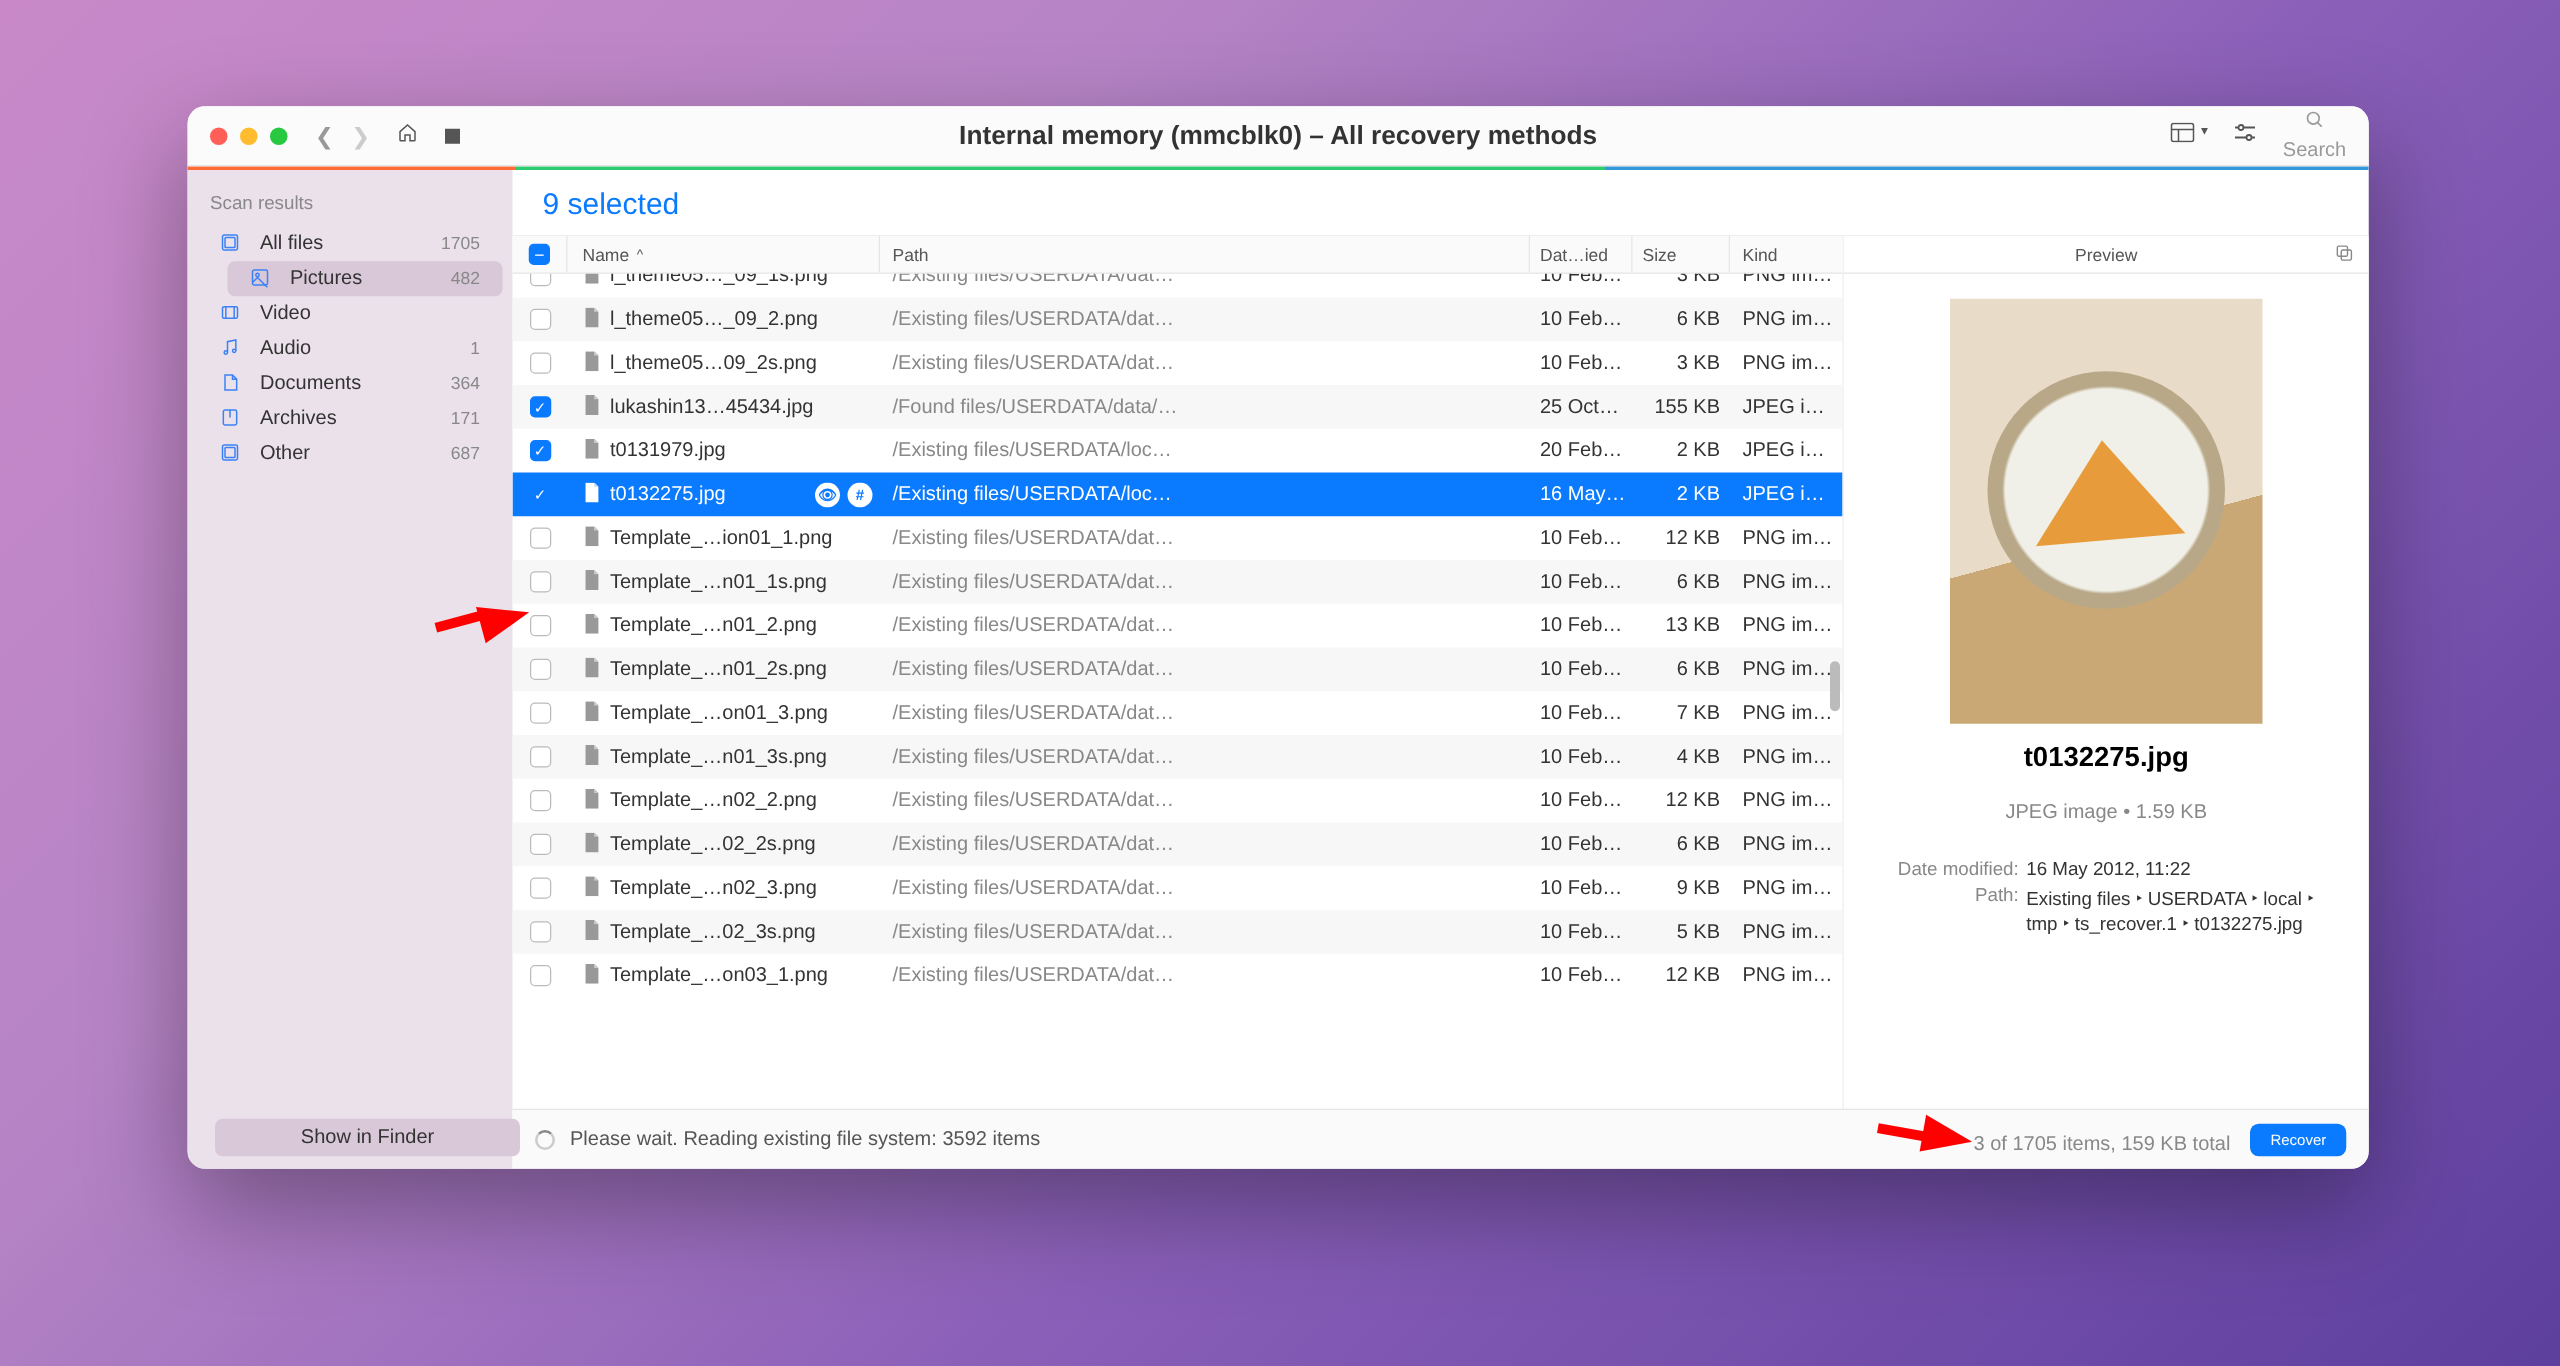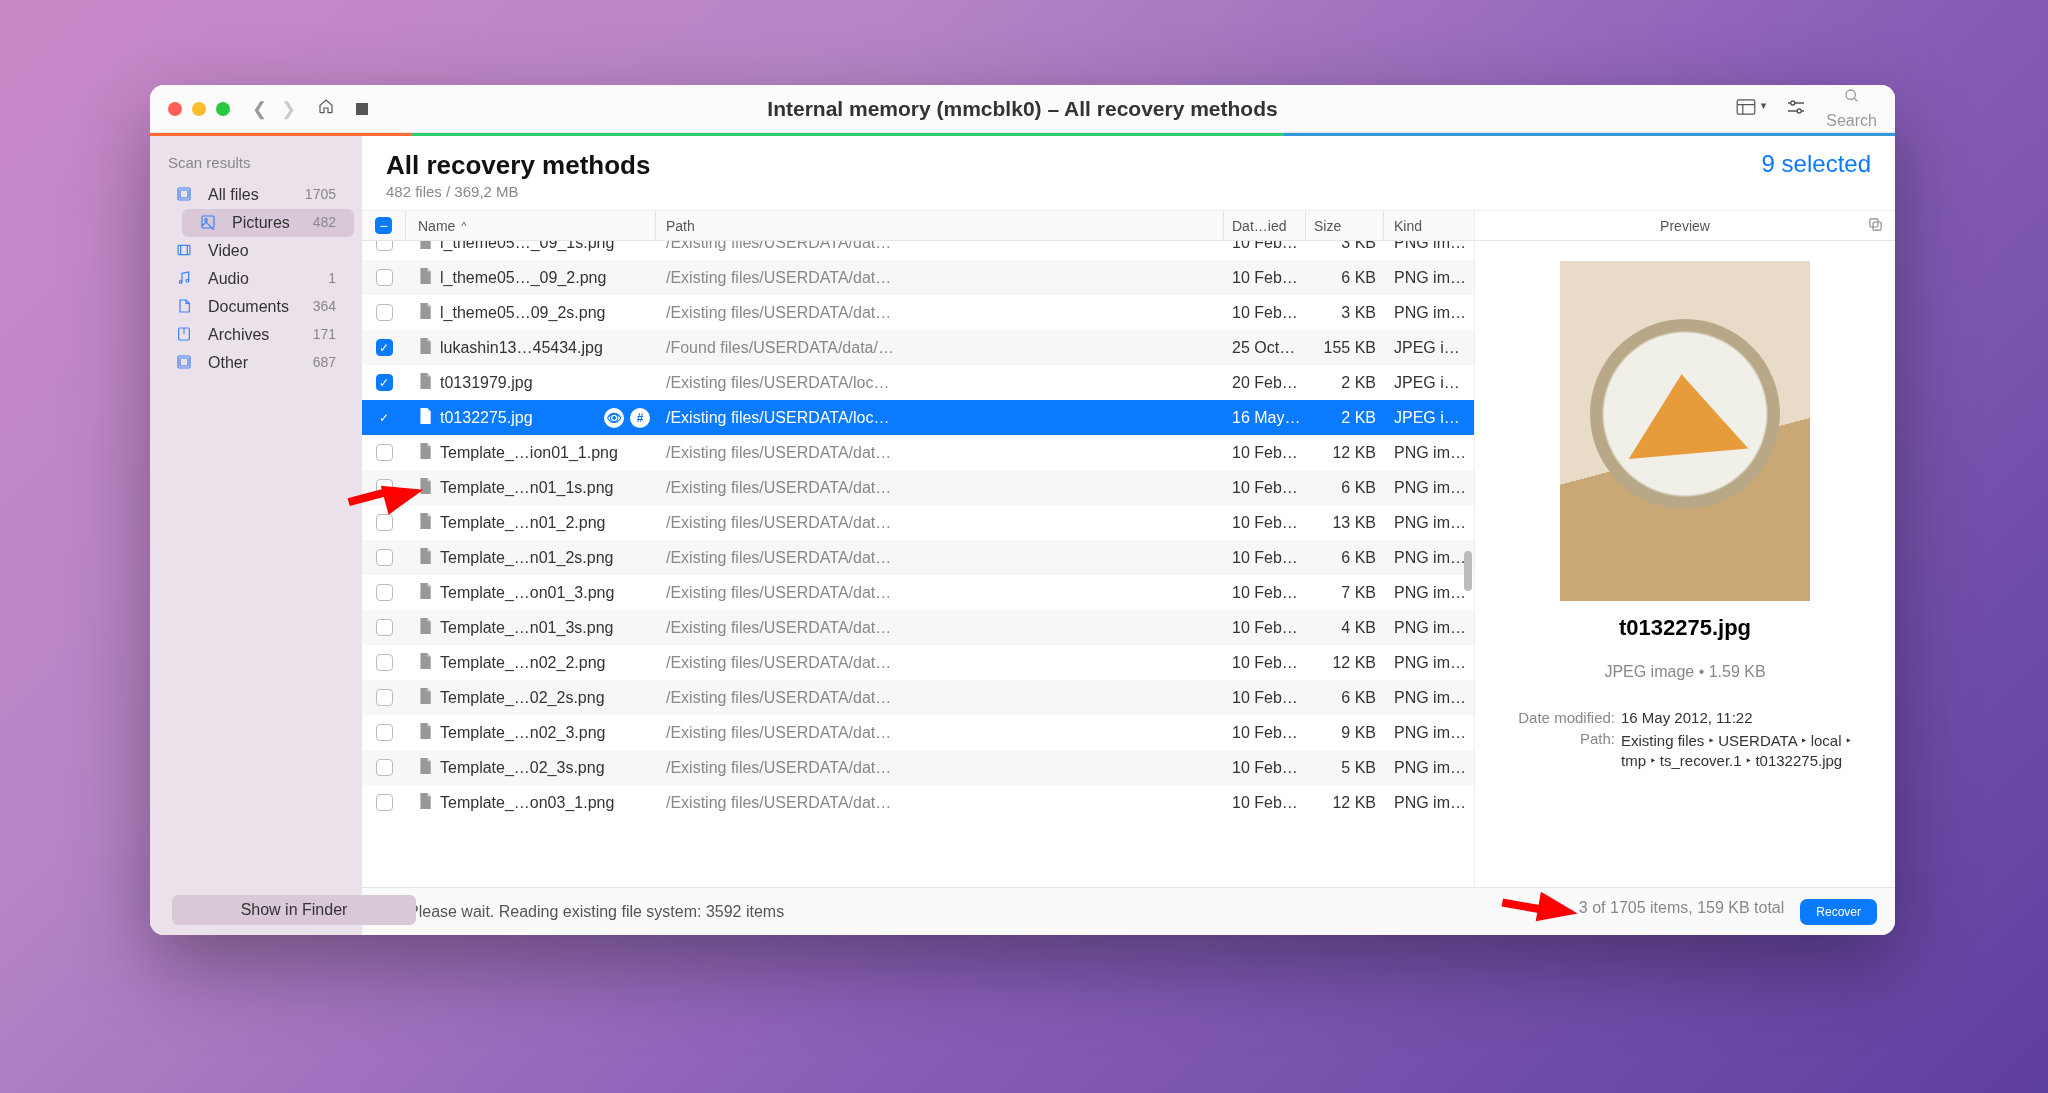--- a/index.html
+++ b/index.html
@@ -28,21 +28,21 @@
 .home-icon { margin-left: 22px; color: #555; font-size: 18px; }
 .stop-icon { margin-left: 22px; width: 12px; height: 12px; background: #555; }
 .titletext { position: absolute; left: 50%; transform: translateX(-50%); font-size: 21px; color: #333; font-weight: bold; }
 .tb-right { margin-left: auto; display: flex; align-items: center; gap: 20px; color: #555; }
 .search-box { display: flex; align-items: center; gap: 8px; color: #999; font-size: 16px; flex-direction: column; }
 .accentbar { height: 3px; display: flex; }
 .accent-orange { background: #ff6b35; width: 15%; }
 .accent-green { background: #2ecc71; width: 50%; }
 .accent-blue { background: #3498db; width: 35%; }
 .main { flex: 1; display: flex; min-height: 0; }
-.sidebar { width: 212px; background: #ebe1eb; padding: 14px 0; overflow: auto; }
+.sidebar { width: 260px; background: #ebe1eb; padding: 14px 0; overflow: auto; }
 .sb-title { font-size: 15px; color: #888; padding: 4px 18px 10px; }
 .sb-item {
   display: flex; align-items: flex-start; padding: 5px 18px; font-size: 16px;
   color: #333; cursor: pointer; border-radius: 6px; margin: 0 8px;
 }
 .sb-item.active { background: #d8c8d8; margin-left: 32px; }
 .sb-icon { width: 22px; margin-right: 10px; color: #3b82f6; font-size: 16px; display: inline-flex; }
 .sb-count { margin-left: auto; font-size: 14px; color: #888; }
 .content { flex: 1; display: flex; flex-direction: column; min-width: 0; }
 .header1 {
@@ -129,21 +129,21 @@
   padding: 0 18px; background: #fafafa; font-size: 16px; color: #555;
 }
 .show-finder {
   position: absolute; left: 22px; bottom: 10px;
   width: 244px; height: 30px;
   background: #d8c8d8; border-radius: 6px;
   display: flex; align-items: center; justify-content: center;
   font-size: 16px; color: #333;
 }
 .spinner { width: 16px; height: 16px; border: 2px solid #ccc; border-top-color: #888; border-radius: 50%; margin-right: 12px; }
-.footer-right { margin-left: auto; display: flex; align-items: flex-start; gap: 16px; }
+.footer-right { margin-left: auto; display: flex; align-items: flex-end; gap: 16px; }
 .recover-btn {
   background: #0a7aff; color: #fff; border-radius: 7px; padding: 6px 16px;
   font-size: 12px; cursor: pointer;
 }
 .arrow-annot {
   position: absolute; width: 0; height: 0;
   border-top: 15px solid transparent; border-bottom: 15px solid transparent;
   border-left: 40px solid #ff0000;
 }
 .arrow-annot.a1 { left: 384px; top: 480px; transform: rotate(-15deg); }
@@ -284,24 +284,20 @@
               </svg>
             </span>
     <span>Other</span>
     <span class="sb-count">687</span>
           </div>
         </div>
     </div>
 
     <div class="content">
       <div class="header1">
-        <div>
-          <div class="h1-title">All recovery methods</div>
-          <div class="h1-sub">482 files / 369,2 MB</div>
-        </div>
         <div class="selected-badge">9 selected</div>
       </div>
 
       <div class="listarea">
         <div class="table-wrap">
           <div class="thead">
             <div class="th-check">
               <div class="chk minus">−</div>
             </div>
             <div class="th-name">

